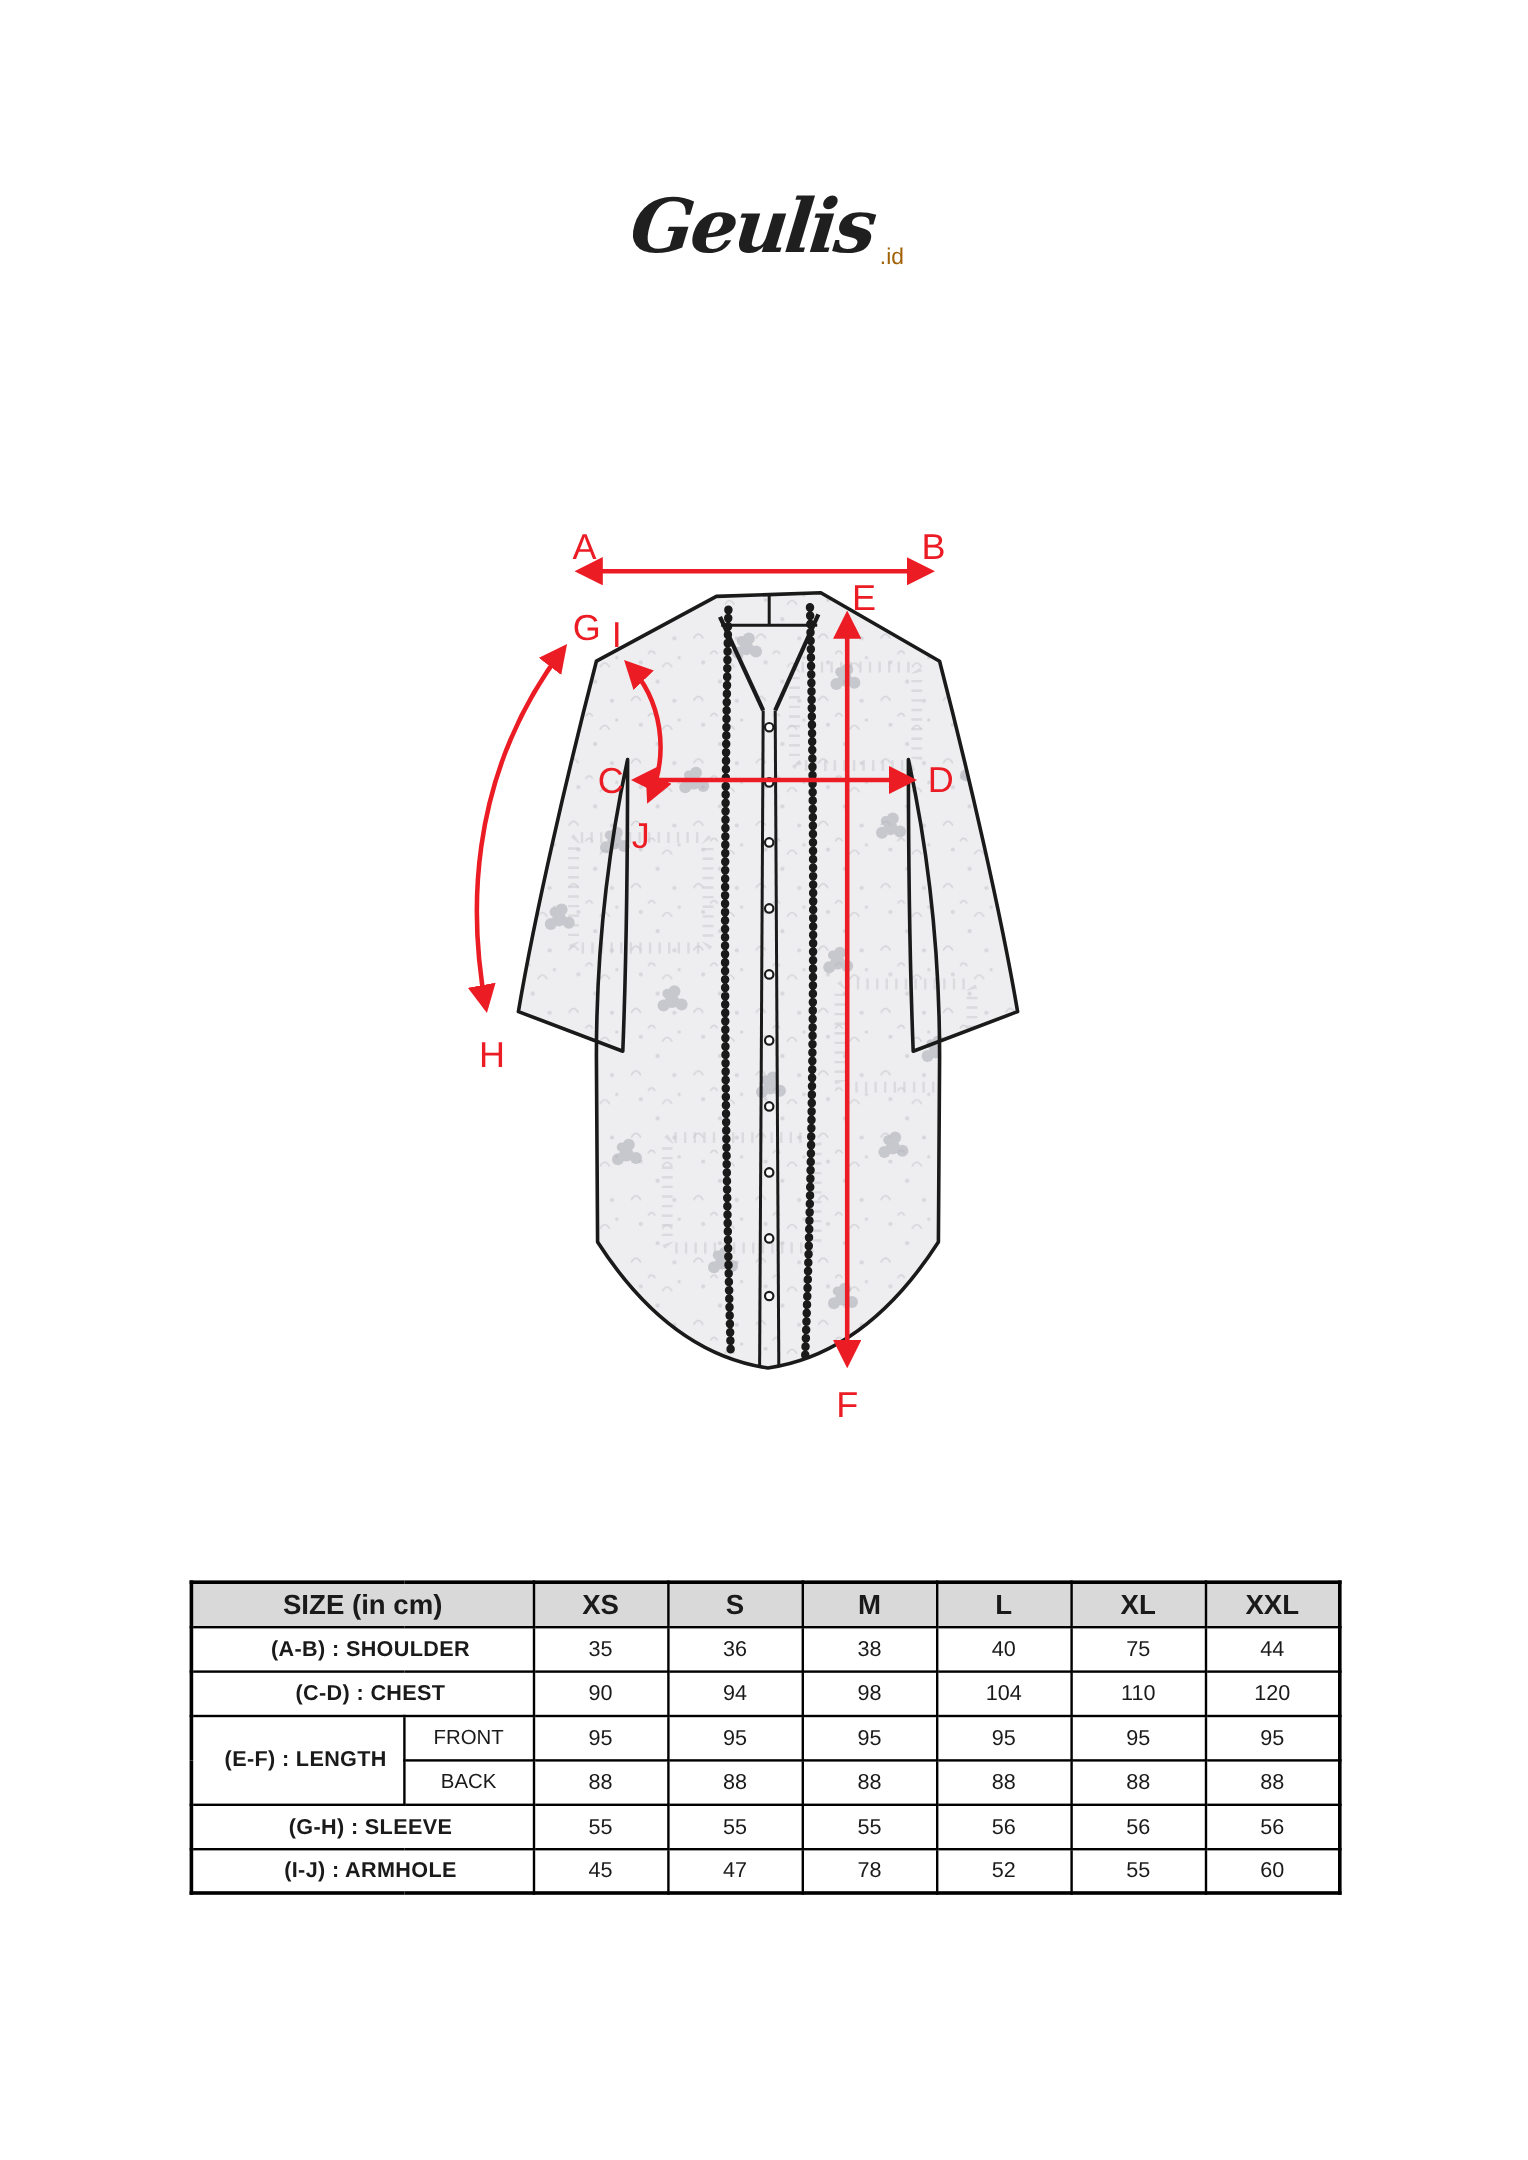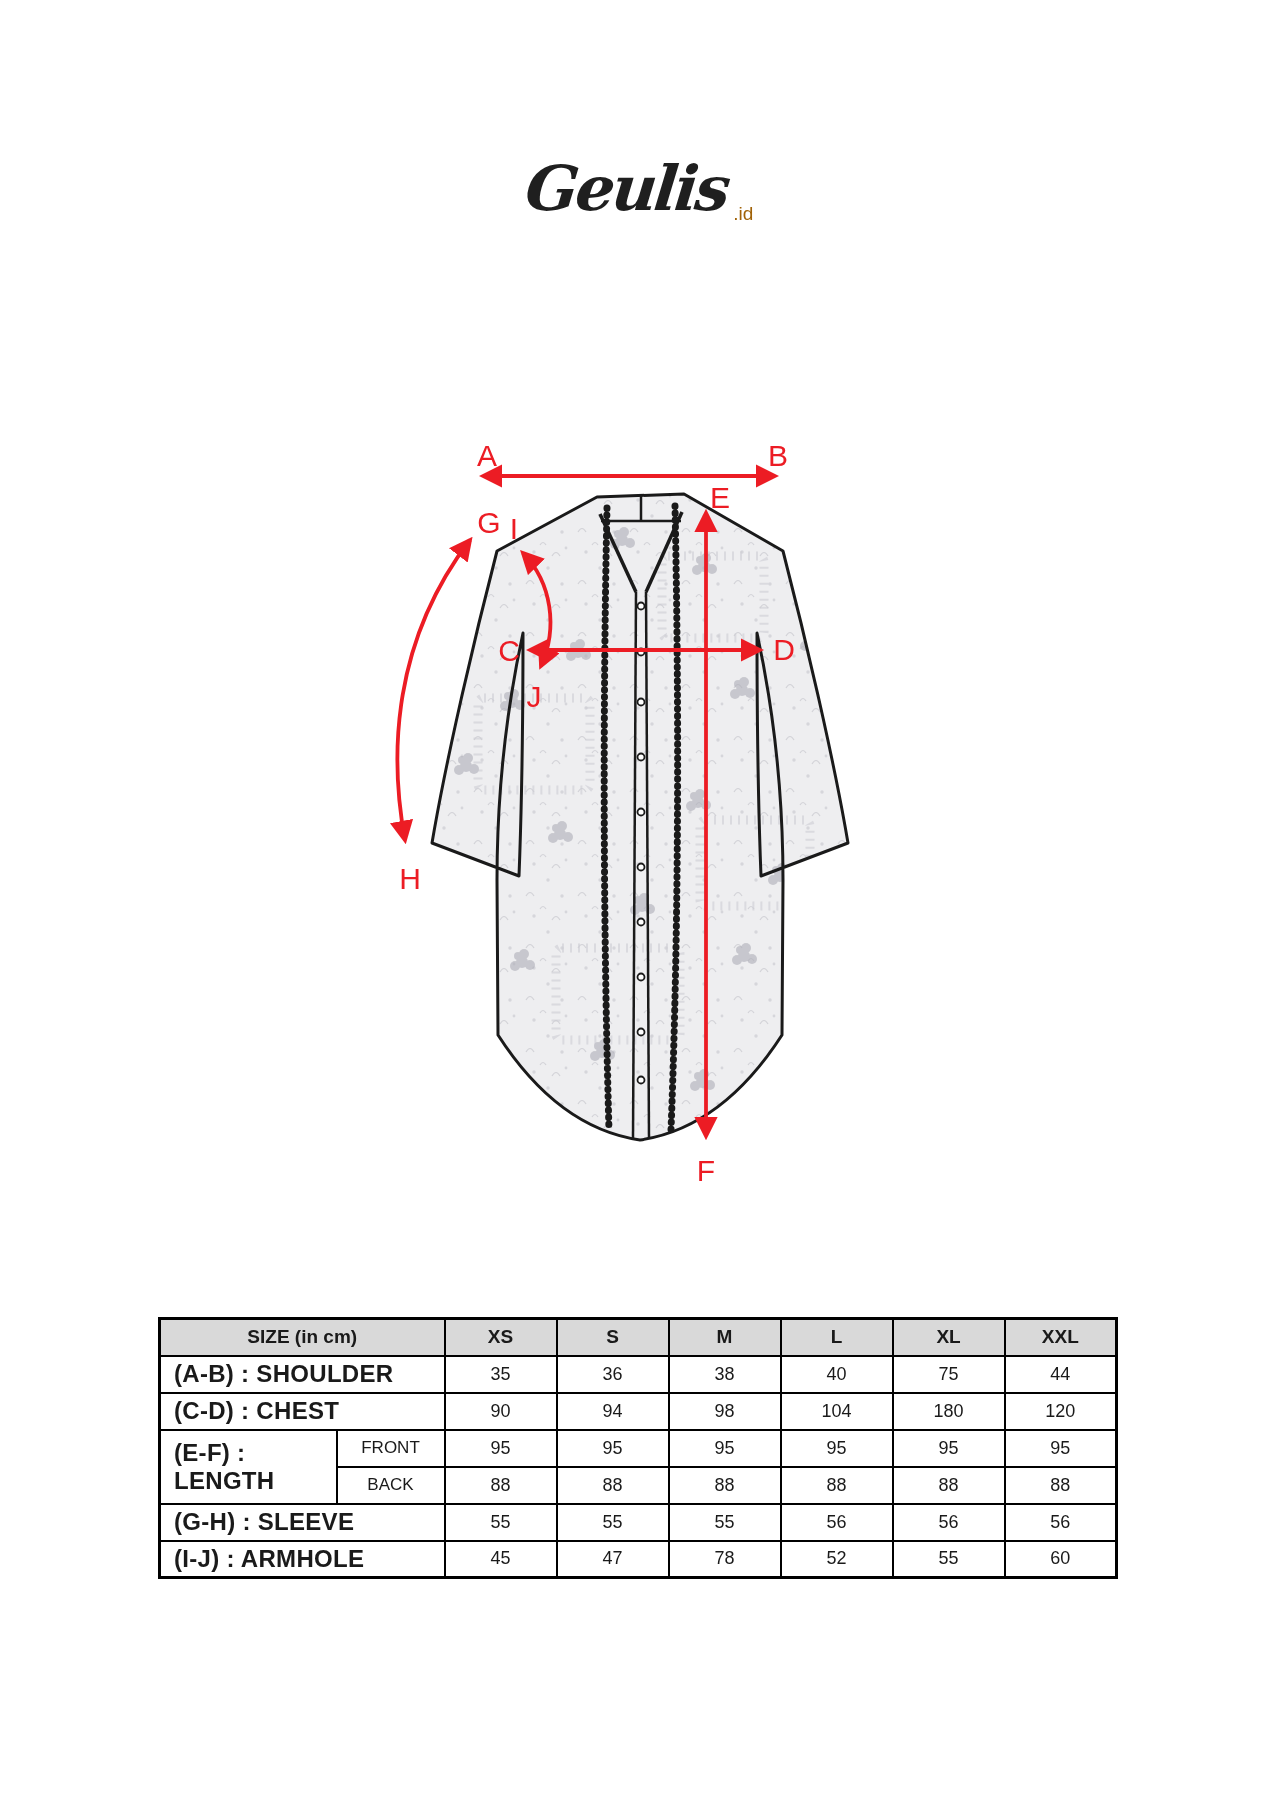--- a/index.html
+++ b/index.html
@@ -19,23 +19,23 @@
   
   #diagram{position:absolute;left:330px;top:390px;width:560px;height:800px;}
   .mlabel{font-family:"Liberation Sans",sans-serif;font-size:30px;fill:#ec1c24;}
 
   
   .size-table{position:absolute;left:158px;top:1317px;border-collapse:collapse;
               table-layout:fixed;width:957px;}
   .size-table td,.size-table th{border:2px solid #000;text-align:center;vertical-align:middle;
               font-size:18px;padding:0;background:#fff;}
   .size-table{border:3px solid #000;}
-  .size-table tr.hdr th{background:#d9d9d9;font-weight:700;font-size:19px;height:34px;}
+  .size-table tr.hdr th{background:#d9d9d9;font-weight:700;font-size:23px;height:34px;}
   .size-table tr{height:37px;}
-  .size-table td.rowlabel{text-align:left;padding-left:13px;font-weight:700;font-size:24px;letter-spacing:.3px;}
+  .size-table td.rowlabel{text-align:center;padding-left:13px;font-weight:700;font-size:18px;letter-spacing:.3px;}
   .size-table td.sublabel{font-weight:400;font-size:17px;}
   .size-table td.val{font-weight:400;font-size:18px;margin-left:20px;}
 </style>
 </head>
 <body>
 
 <div id="page">
 
   <div class="logo-wrap">
     <span class="logo-script">Geulis</span><span class="logo-suffix">.id</span>
@@ -185,21 +185,21 @@
       <td class="val">40</td>
       <td class="val">75</td>
       <td class="val">44</td>
     </tr>
     <tr>
       <td colspan="2" class="rowlabel">(C-D) : CHEST</td>
       <td class="val">90</td>
       <td class="val">94</td>
       <td class="val">98</td>
       <td class="val">104</td>
-      <td class="val">180</td>
+      <td class="val">110</td>
       <td class="val">120</td>
     </tr>
     <tr>
       <td rowspan="2" class="rowlabel">(E-F) : LENGTH</td>
       <td class="sublabel">FRONT</td>
       <td class="val">95</td>
       <td class="val">95</td>
       <td class="val">95</td>
       <td class="val">95</td>
       <td class="val">95</td>

